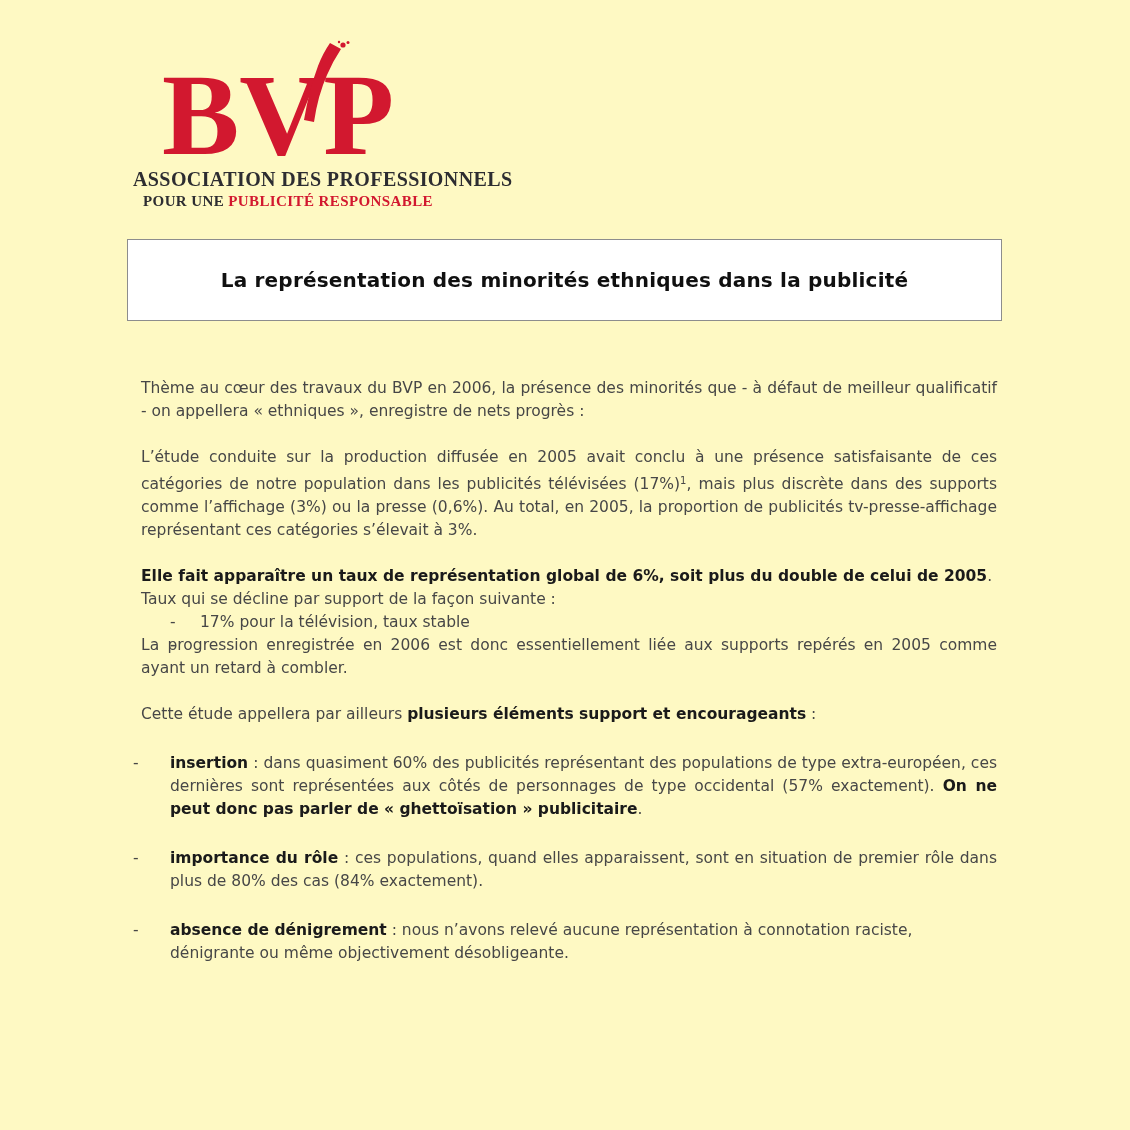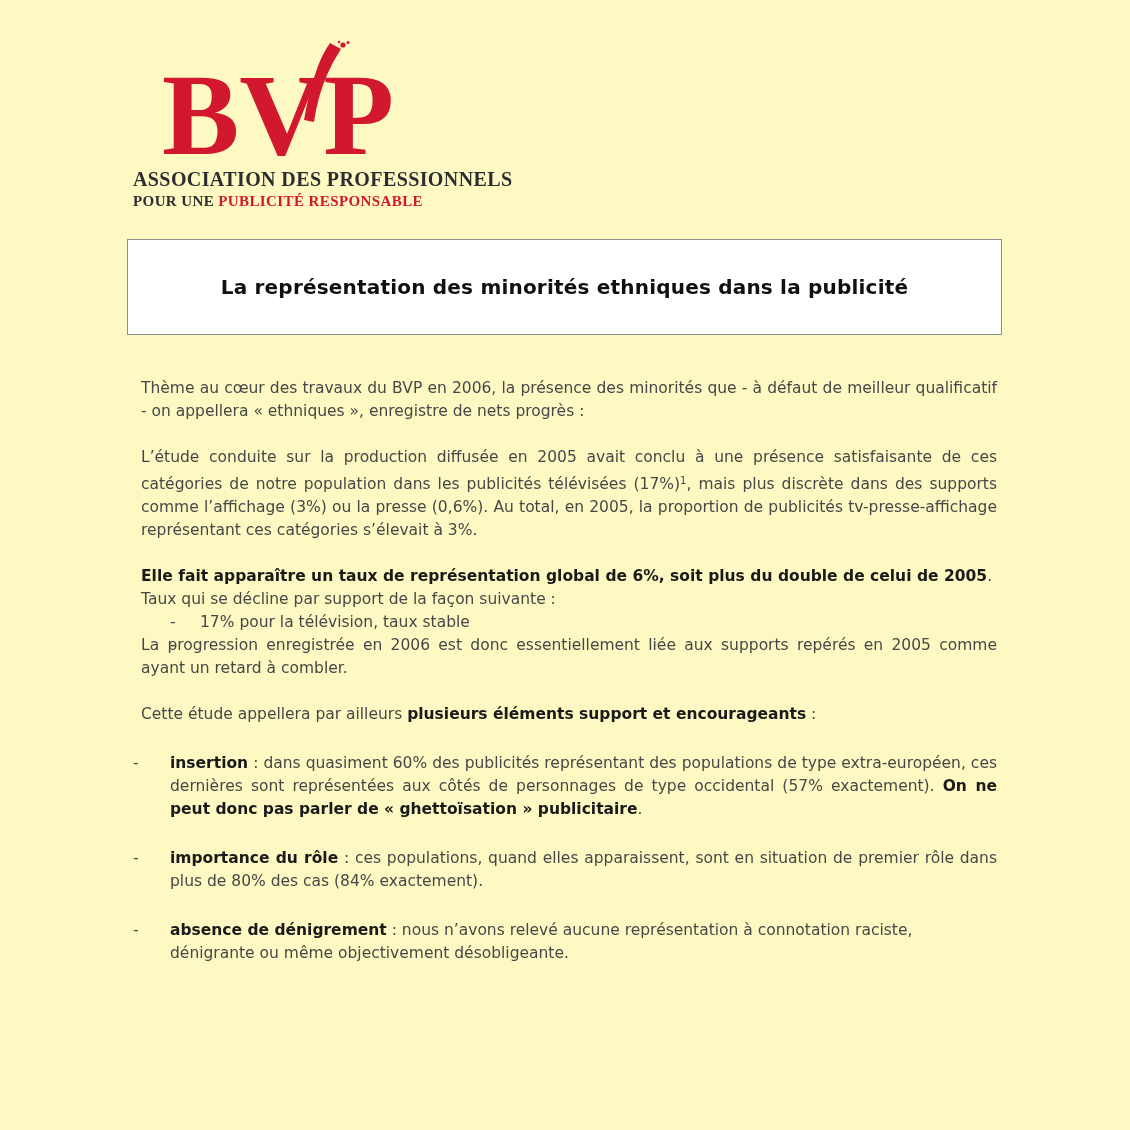--- a/index.html
+++ b/index.html
@@ -41,38 +41,38 @@
     top: 168px;
     font-family: "Liberation Serif", serif;
     font-weight: 700;
     font-size: 20px;
     letter-spacing: 0.4px;
     color: #2d2d31;
     white-space: nowrap;
   }
   .logo-sub2 {
     position: absolute;
-    left: 133px;
+    left: 143px;
     top: 193px;
     font-family: "Liberation Serif", serif;
     font-weight: 700;
     font-size: 15px;
     letter-spacing: 0.4px;
     color: #2d2d31;
     white-space: nowrap;
   }
   .logo-sub2 .red { color: #d2182f; }
 
   
   .title-box {
     position: absolute;
     left: 127px;
     top: 239px;
     width: 875px;
-    height: 96px;
+    height: 82px;
     box-sizing: border-box;
     border: 1px solid #8d8d8d;
     background: #ffffff;
     display: flex;
     align-items: center;
     justify-content: center;
   }
   .title-box h1 {
     margin: 0;
     font-size: 20px;

